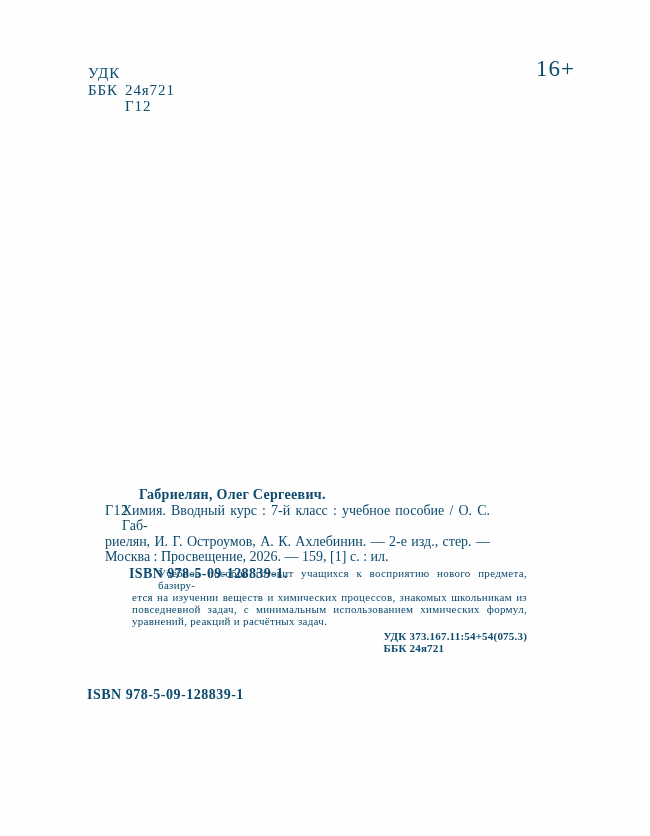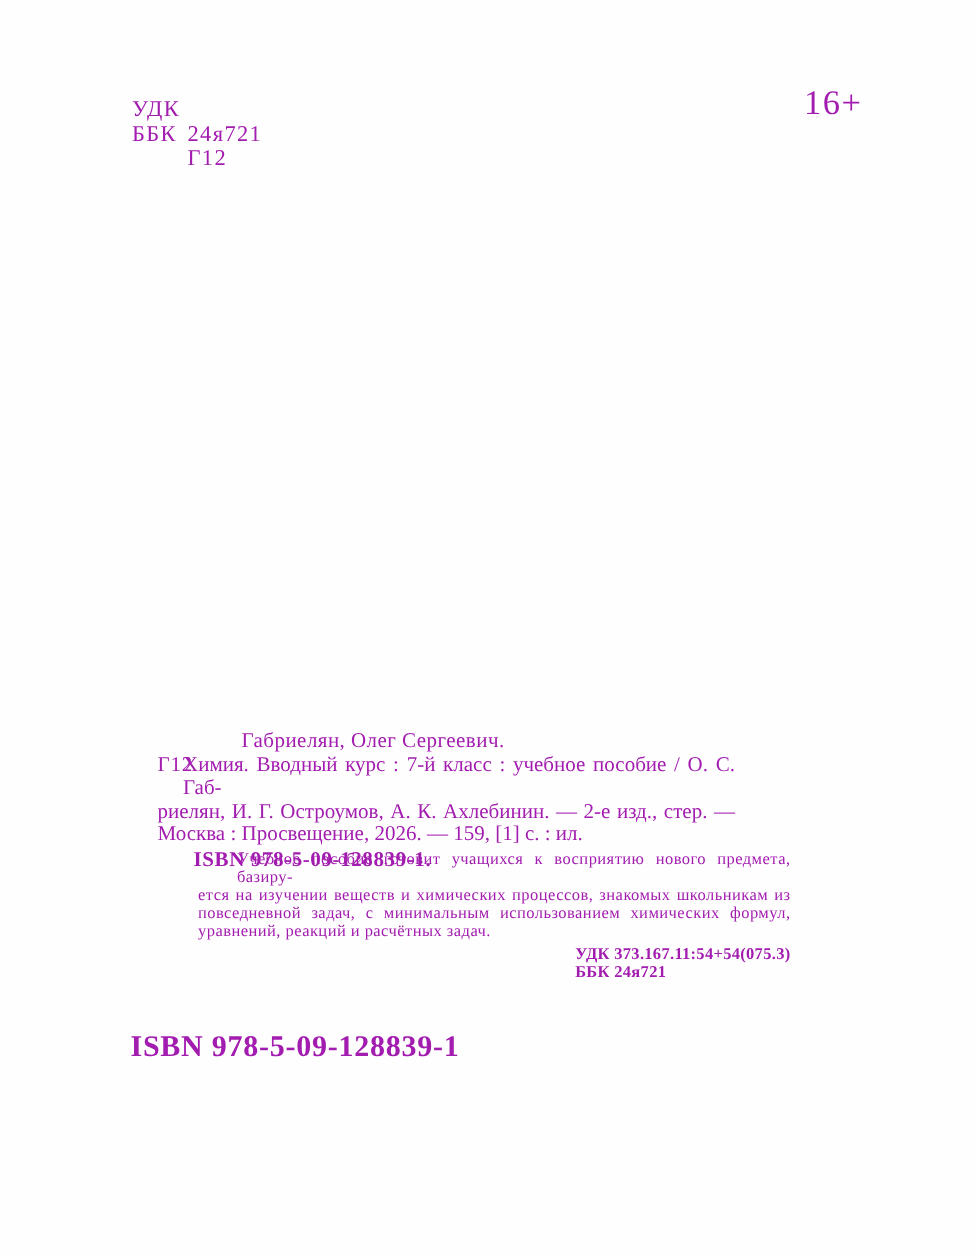--- a/index.html
+++ b/index.html
@@ -5,21 +5,21 @@
   html, body { margin: 0; padding: 0; }
   body {
     width: 650px; height: 836px;
     background: #ffffff;
     font-family: "Liberation Serif", "DejaVu Serif", serif;
   }
   .page {
     position: relative;
     width: 650px; height: 836px;
     background: #fefefe;
-    color: #a21caf;
+    color: #0c4a6e;
     overflow: hidden;
   }
 
   
   .codes-top {
     position: absolute; left: 88px; top: 65px;
     font-size: 15px; line-height: 16.5px;
     letter-spacing: 0.9px;
   }
   .code-row { display: flex; }
@@ -28,21 +28,21 @@
   .age-badge {
     position: absolute; left: 536px; top: 56px;
     font-size: 23px; letter-spacing: 1px;
   }
 
   
   .catalog {
     position: absolute; left: 105px; top: 487px; width: 420px;
     font-size: 14px; line-height: 15.6px;
   }
-  .author-heading { margin-left: 56px; font-weight: normal; letter-spacing: 0.3px; }
+  .author-heading { margin-left: 34px; font-weight: bold; letter-spacing: 0.3px; }
   .margin-code { position: absolute; left: 0; top: 15.6px; letter-spacing: 0.5px; }
   .bib-body { width: 385px; }
   .jline { text-align: justify; text-align-last: justify; }
   .indent-bib { padding-left: 17px; }
   .catalog-isbn { margin-left: 24px; margin-top: 1px; font-weight: bold; letter-spacing: 0.4px; }
 
   
   .annotation {
     position: absolute; left: 132px; top: 568px; width: 395px;
     font-size: 11px; line-height: 11.9px;
@@ -52,21 +52,21 @@
   .ann-codes { text-align: right; margin-top: 3.5px; }
   .ann-codes-inner {
     display: inline-block; text-align: left;
     font-weight: bold; font-size: 11px; line-height: 11.5px;
     letter-spacing: 0.2px;
   }
 
   
   .footer-isbn {
     position: absolute; left: 87px; top: 687px;
-    font-size: 20px; font-weight: bold; letter-spacing: 0.5px;
+    font-size: 14px; font-weight: bold; letter-spacing: 0.5px;
   }
   .copyright-block {
     position: absolute; left: 352px; top: 686px;
     font-size: 12px; line-height: 14px;
     letter-spacing: 0.2px;
   }
   .copy-indent { padding-left: 12.5px; }
 </style>
 </head>
 <body>

